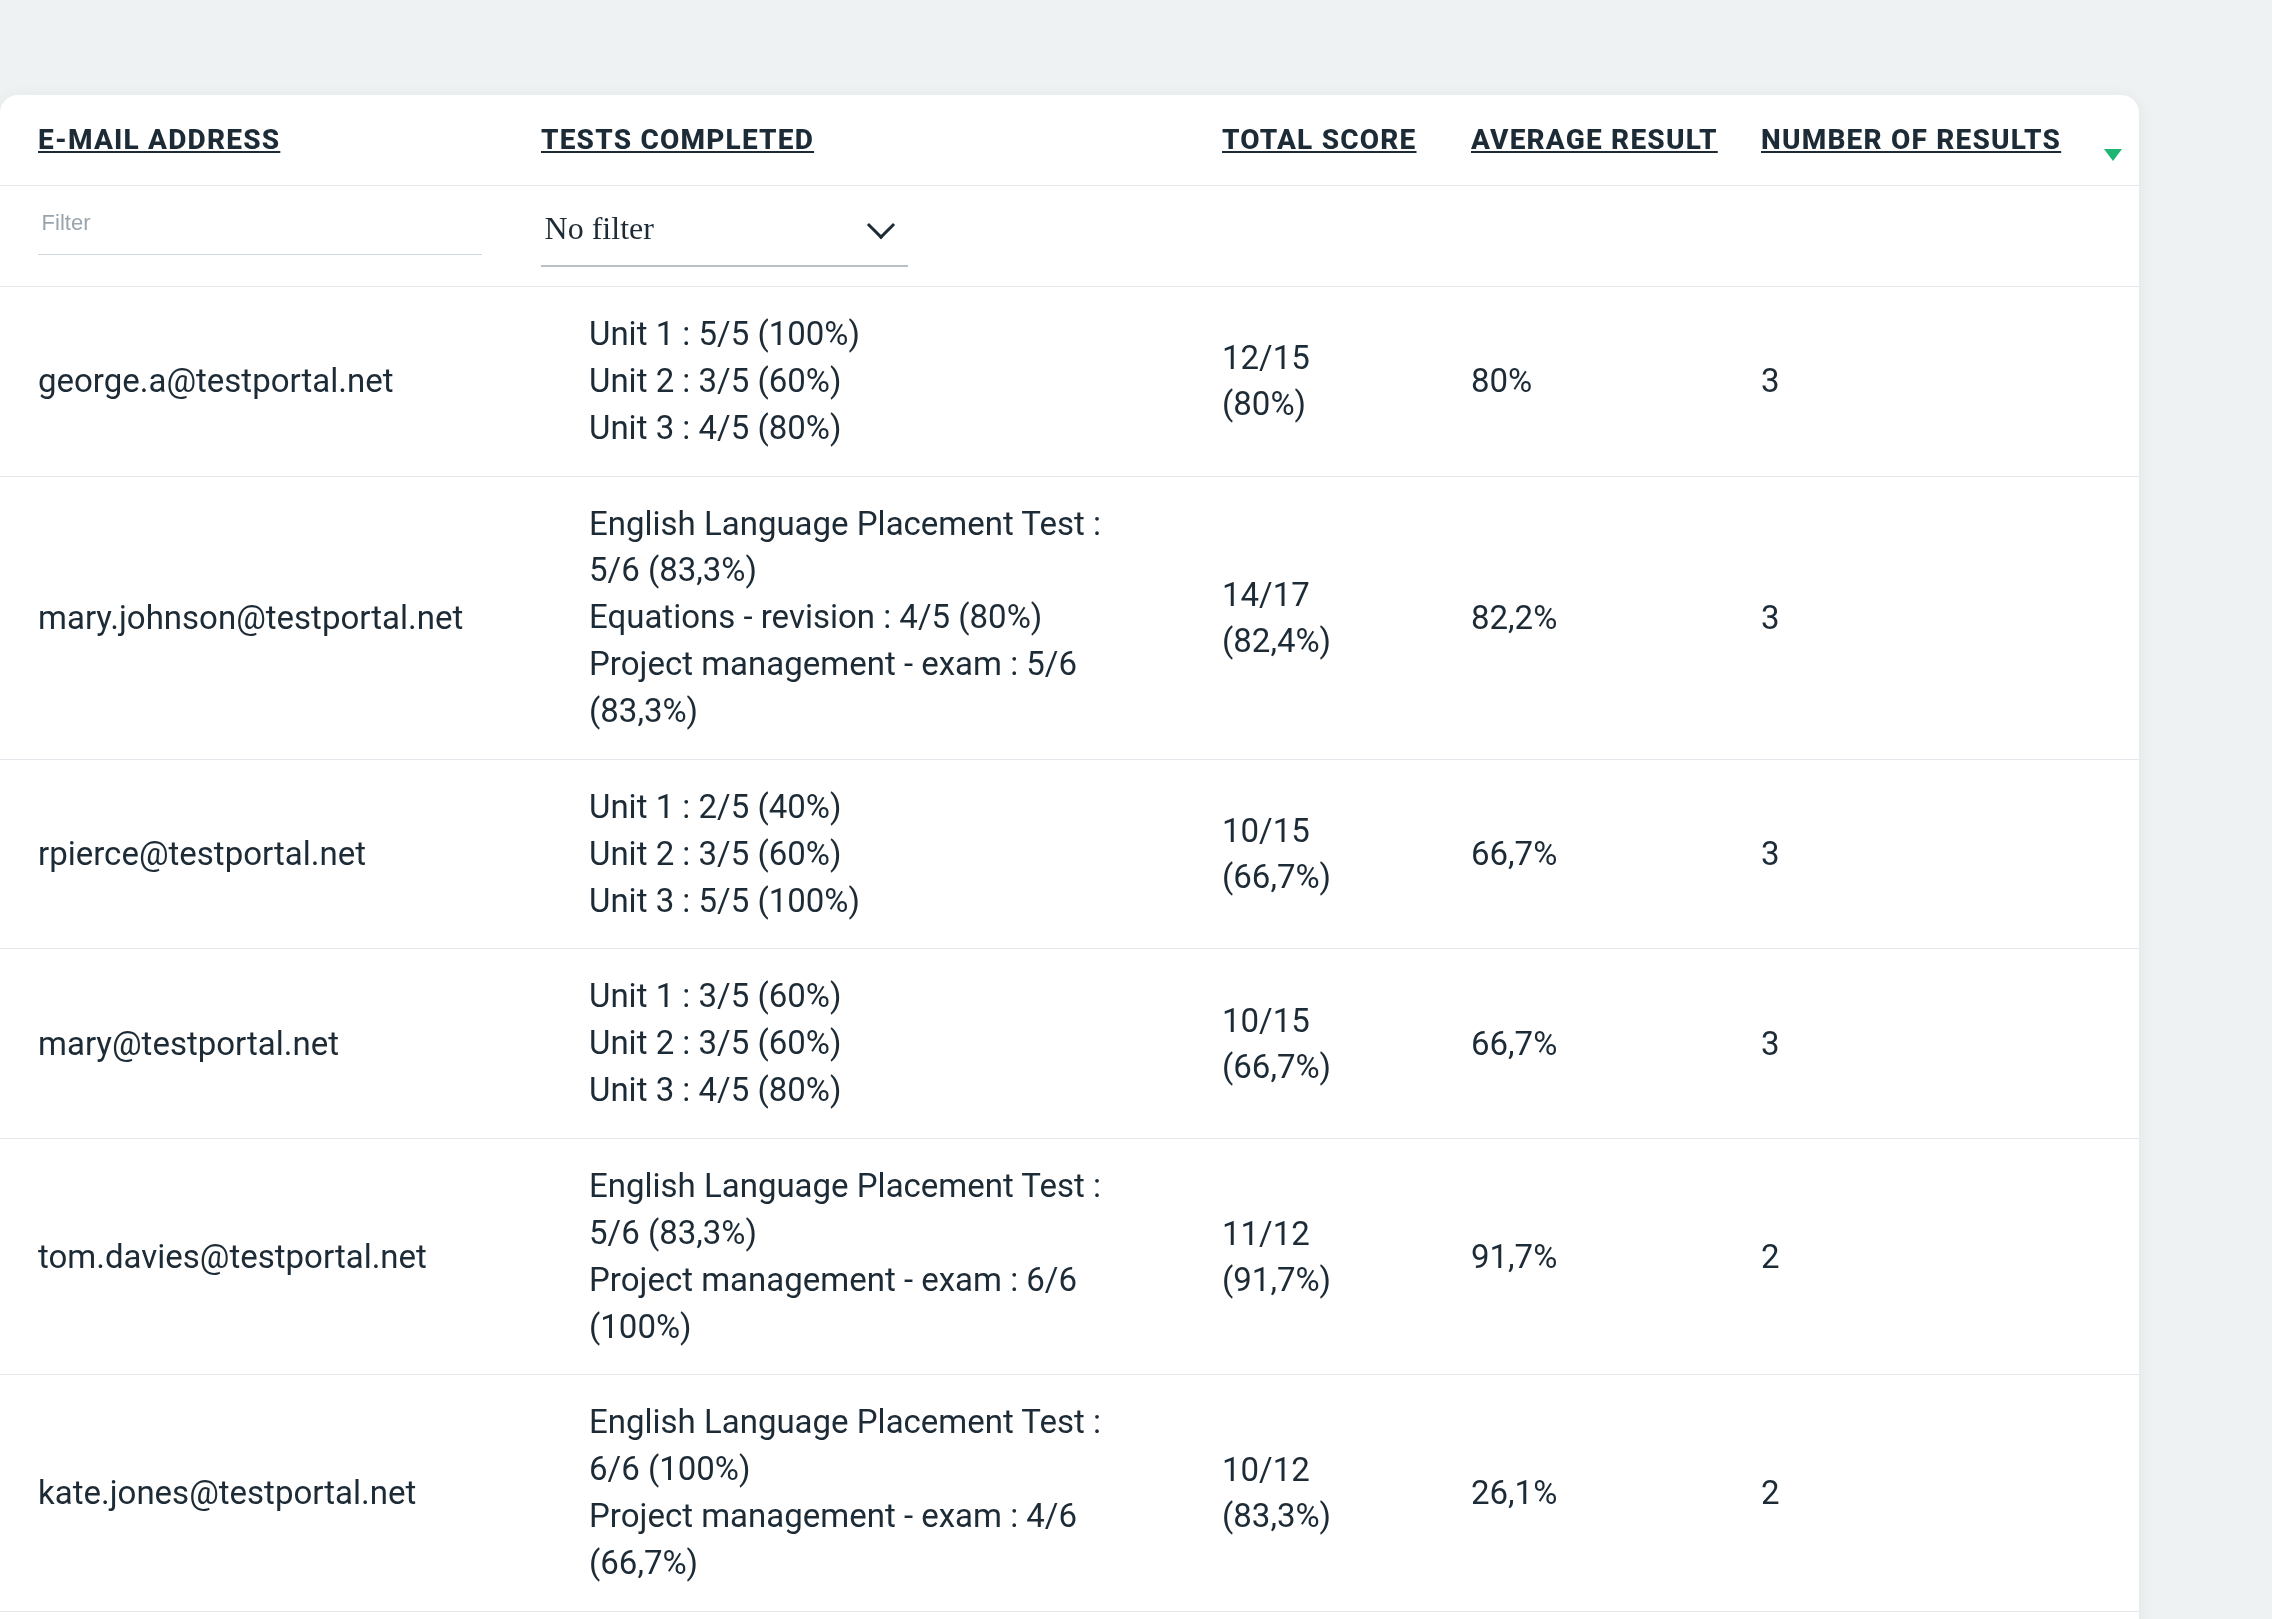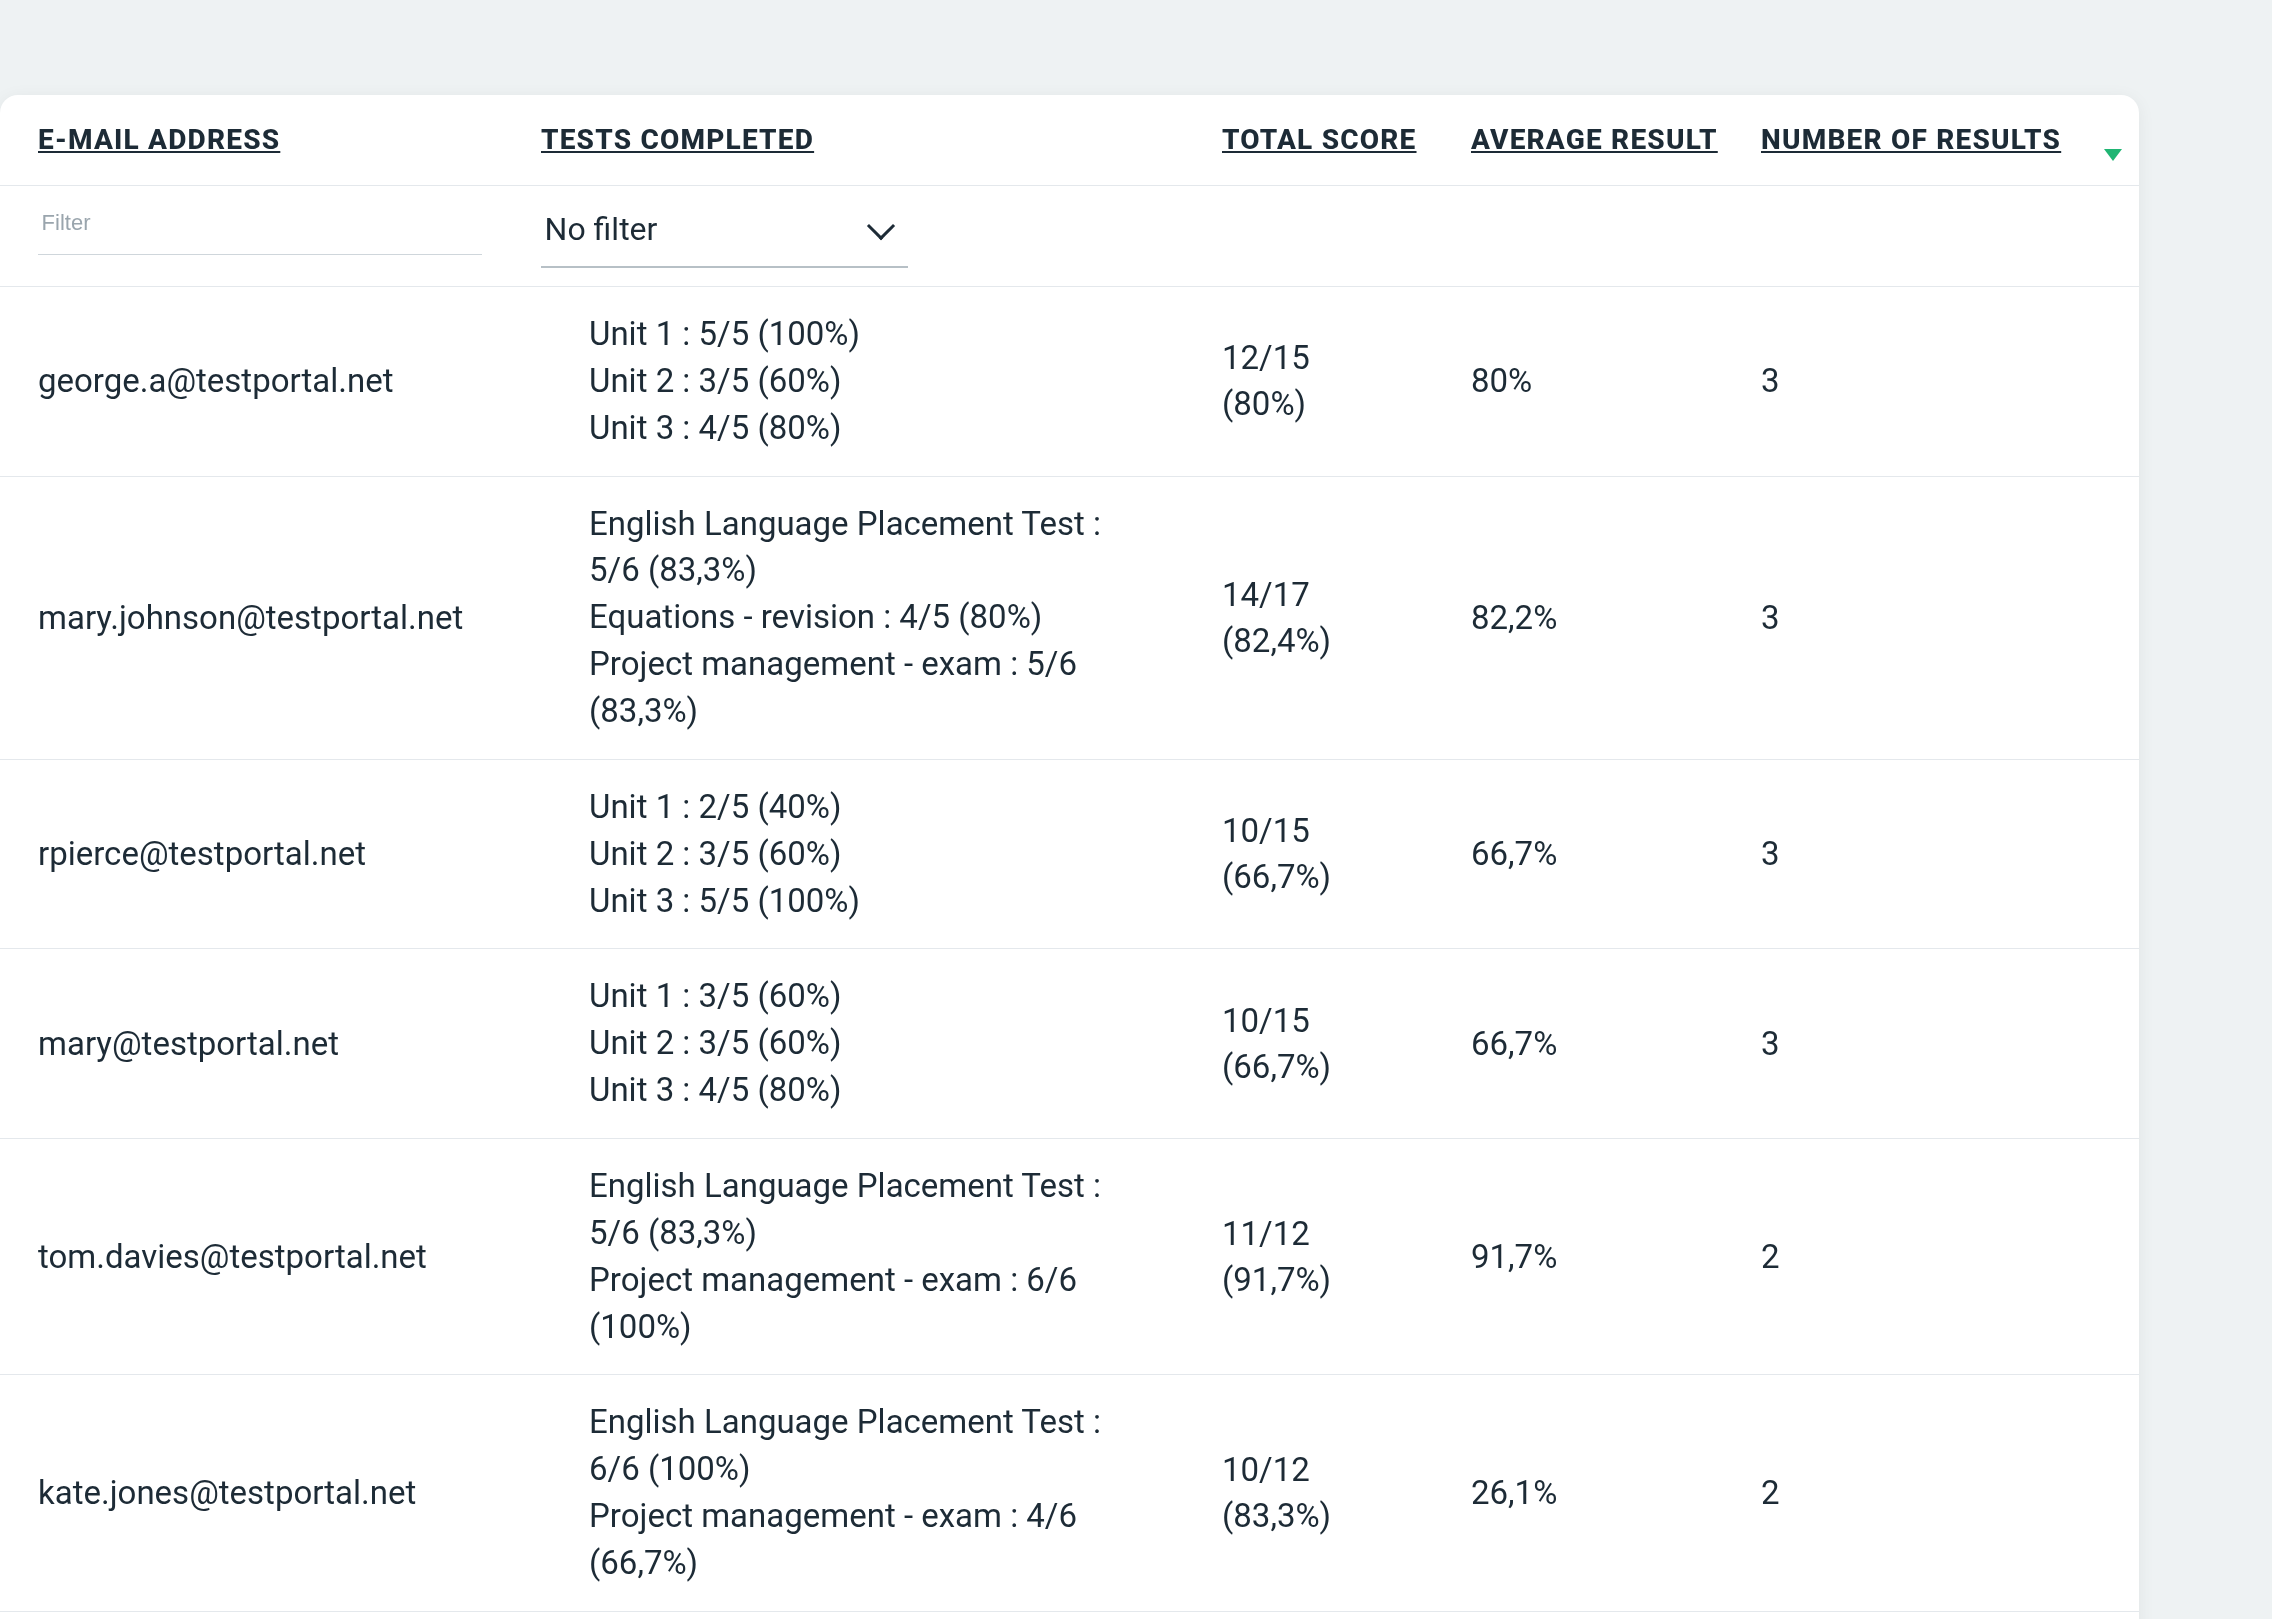--- a/index.html
+++ b/index.html
@@ -70,21 +70,21 @@
   .filter-input::placeholder { color: #9aa5ad; }
   .select-wrap {
     width: 367px;
     border-bottom: 2.4px solid #b7c0c6;
     display: flex;
     align-items: center;
     justify-content: space-between;
     padding: 12px 8.3px 18px 3.6px;
     cursor: pointer;
   }
-  .select-wrap span { font-size: 32px; color: #1d2b36; }
+  .select-wrap span { font-size: 32px; color: #1d2b36; font-family: Liberation Serif, serif; }
   .chevron-down {
     width: 20px; height: 20px;
     border-right: 3px solid #1d2b36;
     border-bottom: 3px solid #1d2b36;
     transform: rotate(45deg);
     margin-bottom: 7px;
     margin-right: 8.3px;
   }
   .data-row {
     padding: 24px 0 24px 38px;

